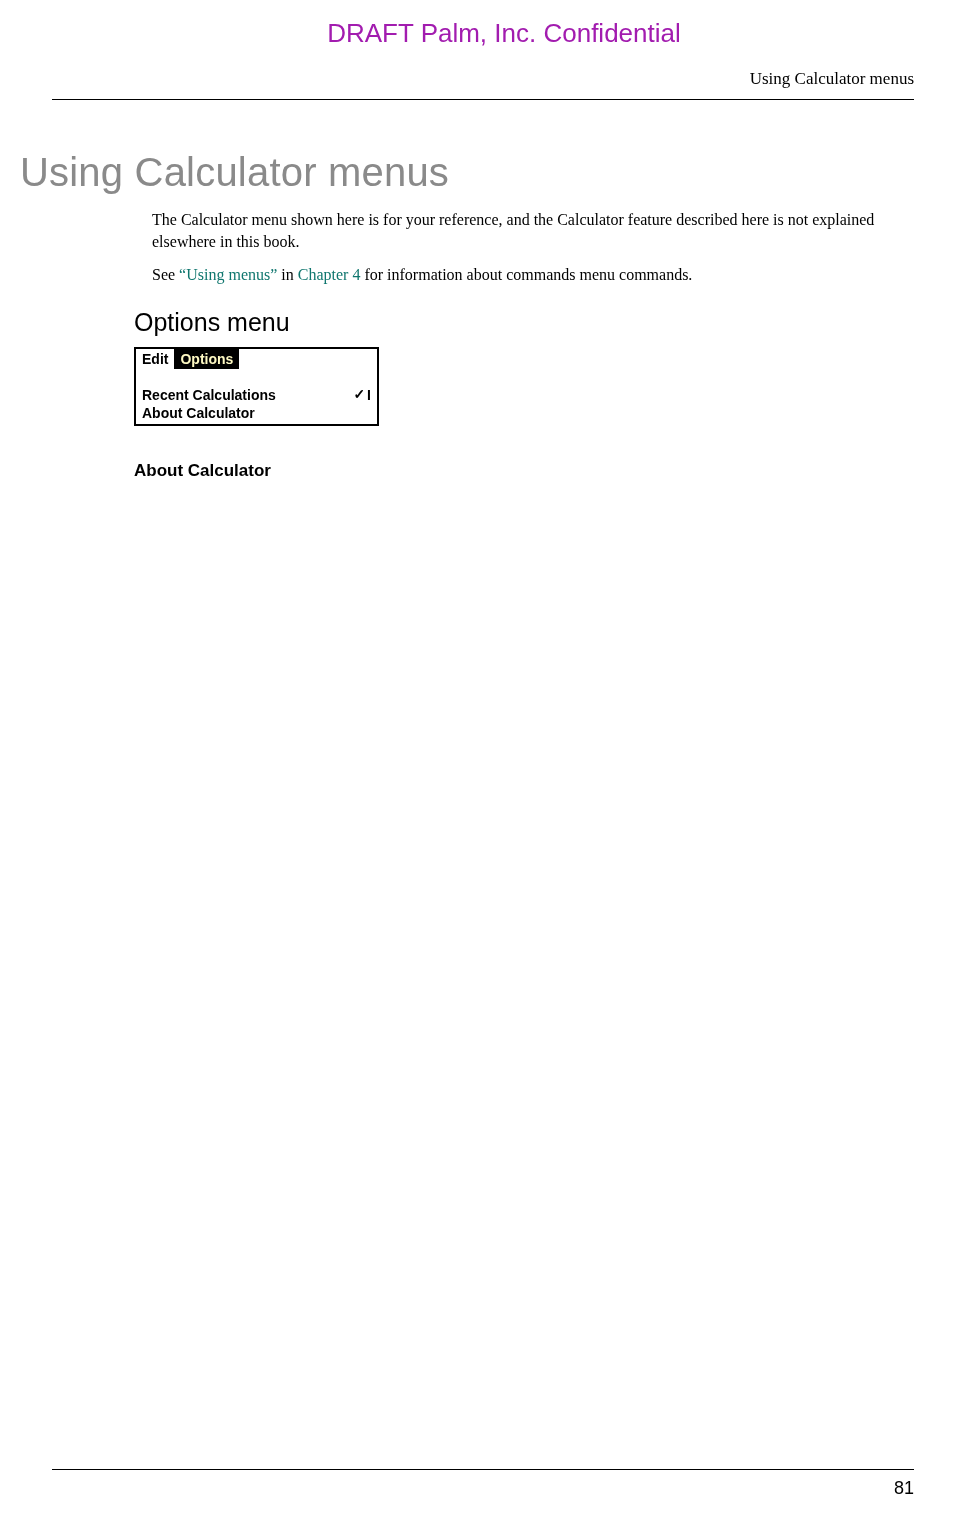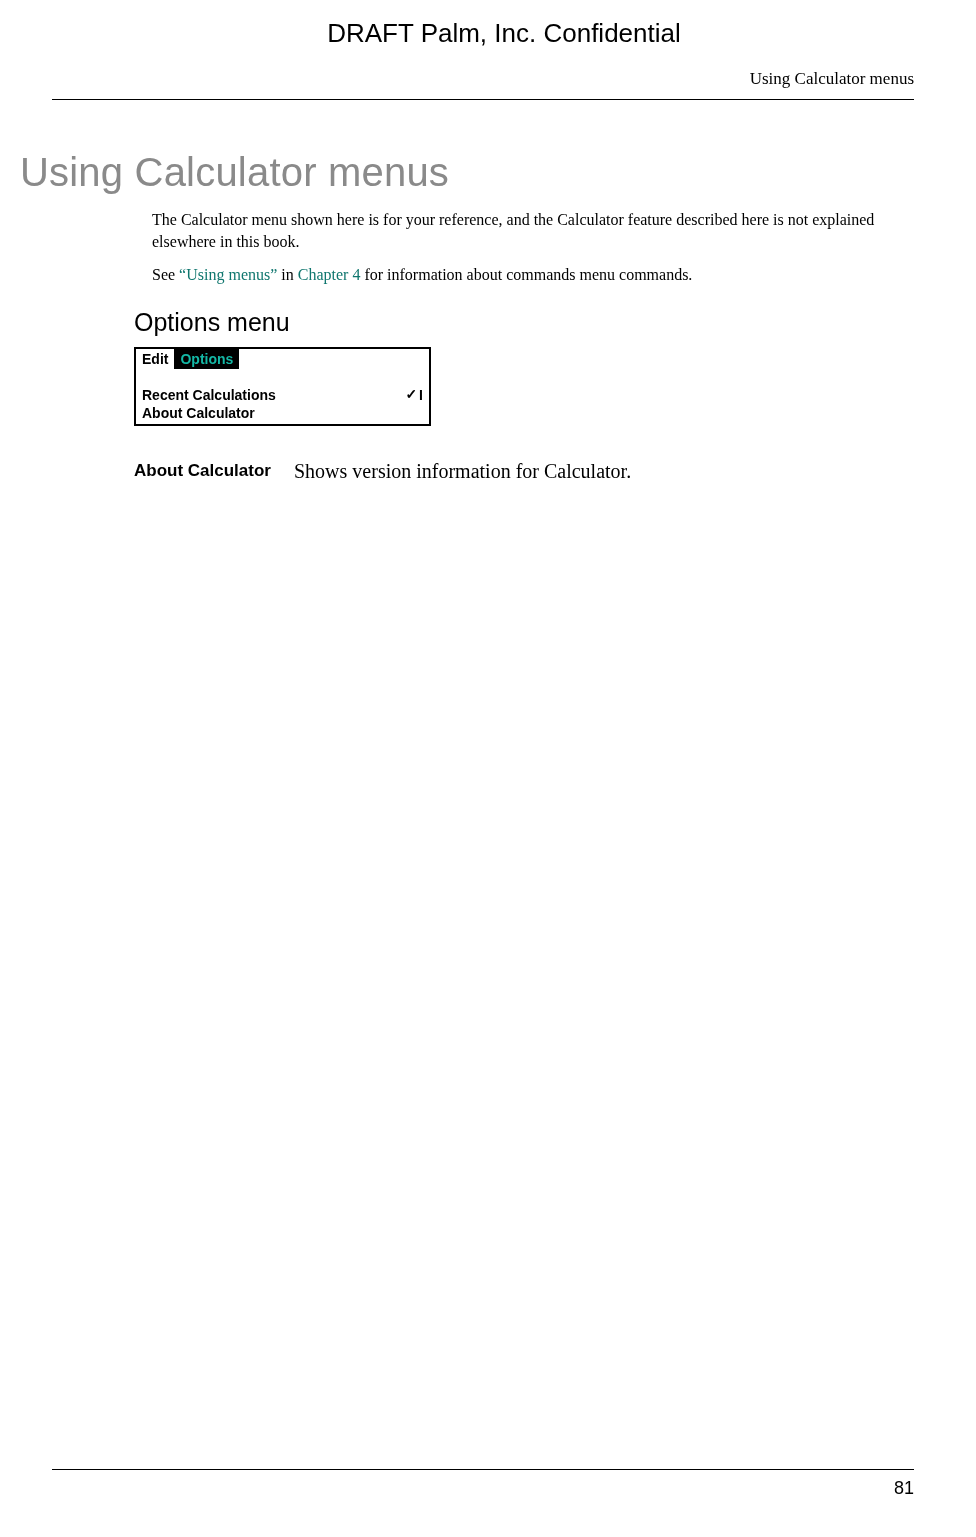--- a/index.html
+++ b/index.html
@@ -15,21 +15,21 @@
       color: #000;
       position: relative;
     }
     .draft-header {
       text-align: center;
       font-family: Arial, Helvetica, sans-serif;
       font-size: 26px;
       font-weight: 400;
       padding-top: 18px;
       padding-bottom: 20px;
-      color: #000000;
+      color: #a21caf;
       padding-left: 32px;
     }
     .running-header {
       text-align: right;
       font-family: Georgia, serif;
       font-size: 17px;
       padding-right: 62px;
       padding-bottom: 10px;
       color: #000;
     }
@@ -72,37 +72,37 @@
       margin-left: -18px;
       font-stretch: condensed;
     }
     .palm-menu {
       margin-left: -18px;
       margin-bottom: 32px;
     }
     .menu-frame {
       border: 2px solid #000;
       display: inline-block;
-      width: 297px;
+      width: 245px;
       font-family: Arial, Helvetica, sans-serif;
       font-weight: 700;
       font-size: 14px;
       background: #fff;
     }
     .menu-tabs {
       display: flex;
       background: #fff;
     }
     .menu-tab {
       padding: 2px 6px;
       border-right: 0;
     }
     .menu-tab.selected {
       background: #000;
-      color: #14b8a6;
+      color: #fef9c3;
     }
     .menu-items {
       background: #fff;
       padding: 2px 6px;
       margin-top: 15px;
     }
     .menu-item {
       display: flex;
       justify-content: space-between;
       align-items: center;
@@ -188,21 +188,20 @@
         </div>
         <div class="menu-item">
           <span>About Calculator</span>
         </div>
       </div>
     </div>
   </div>
 
   <div class="definition-row">
     <div class="def-label">About Calculator</div>
-    <div class="def-text">Shows version information for Calculator.</div>
   </div>
 
 </div>
 
 <div class="footer">
   <hr class="footer-rule">
   <div class="page-number">81</div>
 </div>
 
 </body></html>

